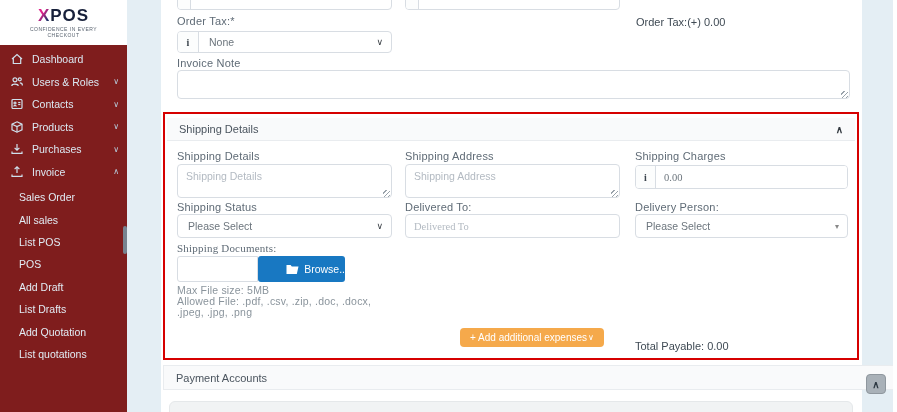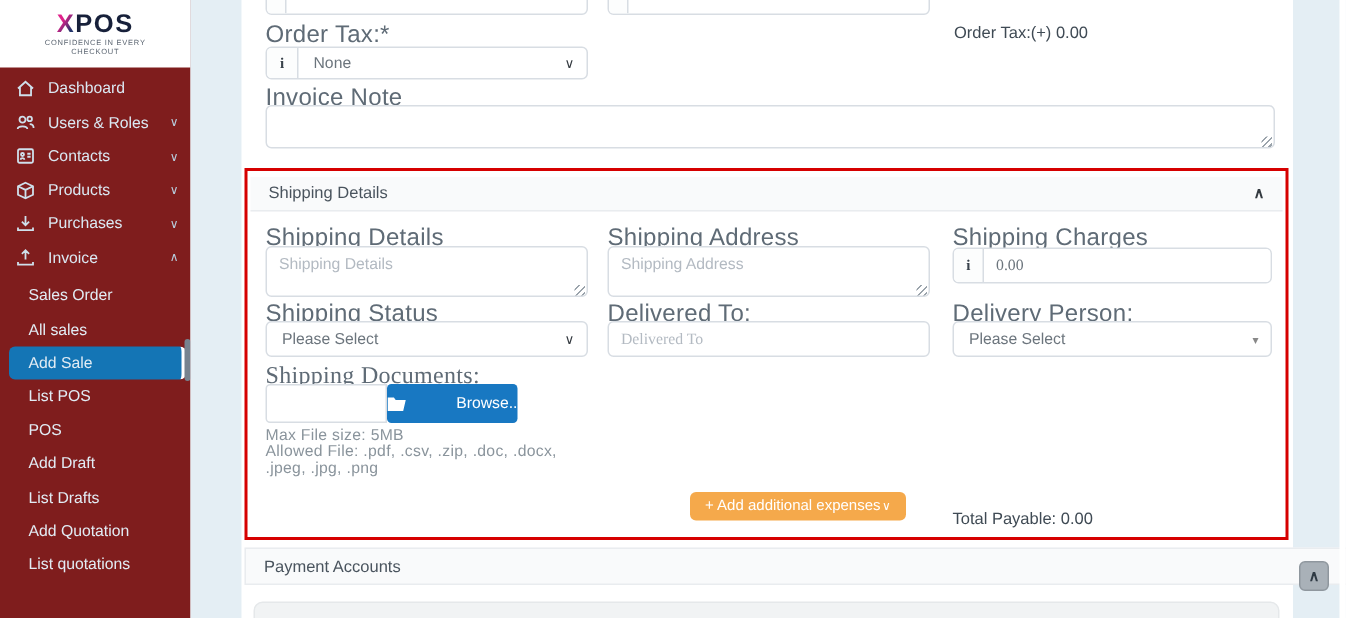--- a/index.html
+++ b/index.html
@@ -22,21 +22,21 @@
   .submenu { position:absolute; left:0; top:186px; right:0; }
   .sub-item { height:22.4px; display:flex; align-items:center; padding-left:19px; color:#e2ecf4; font-size:10.5px; cursor:pointer; }
   .sub-item.active { background:#1475b5; border-right:3px solid #fff; border-radius:4px; margin:0 3px 0 6px; padding-left:13px; }
   .side-scroll { position:absolute; right:0; top:226px; width:4px; height:28px; background:#77838f; border-radius:2px; }
 
   
   .main { position:absolute; left:127px; top:0; width:770px; height:412px; background:#e4eef4; }
   .card { position:absolute; left:34px; top:0; width:701px; height:412px; background:#fff; }
   .edge-strip { position:absolute; right:0; top:0; width:4px; height:412px; background:#fff; }
 
-  .lbl { position:absolute; font-size:16px; color:#5f6b76; letter-spacing:.2px; white-space:nowrap; }
+  .lbl { position:absolute; font-size:11px; color:#5f6b76; letter-spacing:.2px; white-space:nowrap; }
   .hint { position:absolute; font-size:10.5px; color:#8a949c; letter-spacing:.2px; white-space:nowrap; }
 
   .group { position:absolute; display:flex; background:#fff; border:1px solid #d8dde3; border-radius:4px; overflow:hidden; }
   .pfx { display:flex; align-items:center; justify-content:center; border-right:1px solid #d8dde3;
          background:#fcfdfd; color:#3a434c; font-size:10px; font-family:"Liberation Serif",serif; font-weight:bold; }
   .selbody { flex:1; display:flex; align-items:center; padding:0 8px 0 10px; font-size:10.5px; color:#6c757d; }
   .selbody .caret { margin-left:auto; color:#343a40; font-size:9px; }
 
   textarea.ta { position:absolute; border:1px solid #d8dde3; border-radius:4px; resize:none; outline:none;
                 font-family:"Liberation Sans",sans-serif; font-size:10.5px; color:#495057; padding:5px 8px; }
@@ -47,21 +47,21 @@
           background:repeating-linear-gradient(135deg,transparent 0 2px,#9aa3ab 2px 3px); }
 
   .redbox { position:absolute; left:2px; top:112px; width:696px; height:248px; border:2px solid #d60000; }
   .panel-head { position:absolute; left:2px; right:2px; top:4px; height:23px; background:#f9fafb;
                 border-bottom:1px solid #e9ecef; display:flex; align-items:center; padding:0 12px;
                 font-size:11px; color:#4a545e; }
   .panel-head .chev { margin-left:auto; color:#343a40; font-size:10px; font-weight:bold; cursor:pointer; }
 
   .file-box { position:absolute; border:1px solid #d8dde3; border-radius:3px 0 0 3px; background:#fff; }
   .browse-btn { position:absolute; background:#1878c2; color:#fff; border:none; border-radius:3px;
-                display:flex; align-items:center; justify-content:space-between; gap:5px; font-size:10.5px; cursor:pointer;
+                display:flex; align-items:center; justify-content:flex-end; gap:5px; font-size:10.5px; cursor:pointer;
                 font-family:"Liberation Sans",sans-serif; }
   .orange-btn { position:absolute; background:#f5a94b; color:#fff; border:none; border-radius:4px;
                 display:flex; align-items:center; gap:1px; padding:0 10px; height:19px; font-size:10px; cursor:pointer;
                 font-family:"Liberation Sans",sans-serif; }
   .orange-btn .chev { font-size:8px; }
   .total { position:absolute; font-size:11px; color:#3f4a54; }
   .summary { position:absolute; font-size:11px; color:#3f4a54; }
 
   .pay-head { position:absolute; left:2px; top:365px; width:824px; height:25px; background:#f9fafb;
               border:1px solid #e9ecef; display:flex; align-items:center; padding:0 12px; font-size:11px; color:#4a545e; }
@@ -130,23 +130,20 @@
         <span class="chev">∧</span>
       </div>
     </div>
 
     <div class="submenu">
       <div class="sub-item">
           <span>Sales Order</span>
         </div>
       <div class="sub-item">
           <span>All sales</span>
-        </div>
-      <div class="sub-item active">
-          <span>Add Sale</span>
         </div>
       <div class="sub-item">
           <span>List POS</span>
         </div>
       <div class="sub-item">
           <span>POS</span>
         </div>
       <div class="sub-item">
           <span>Add Draft</span>
         </div>

